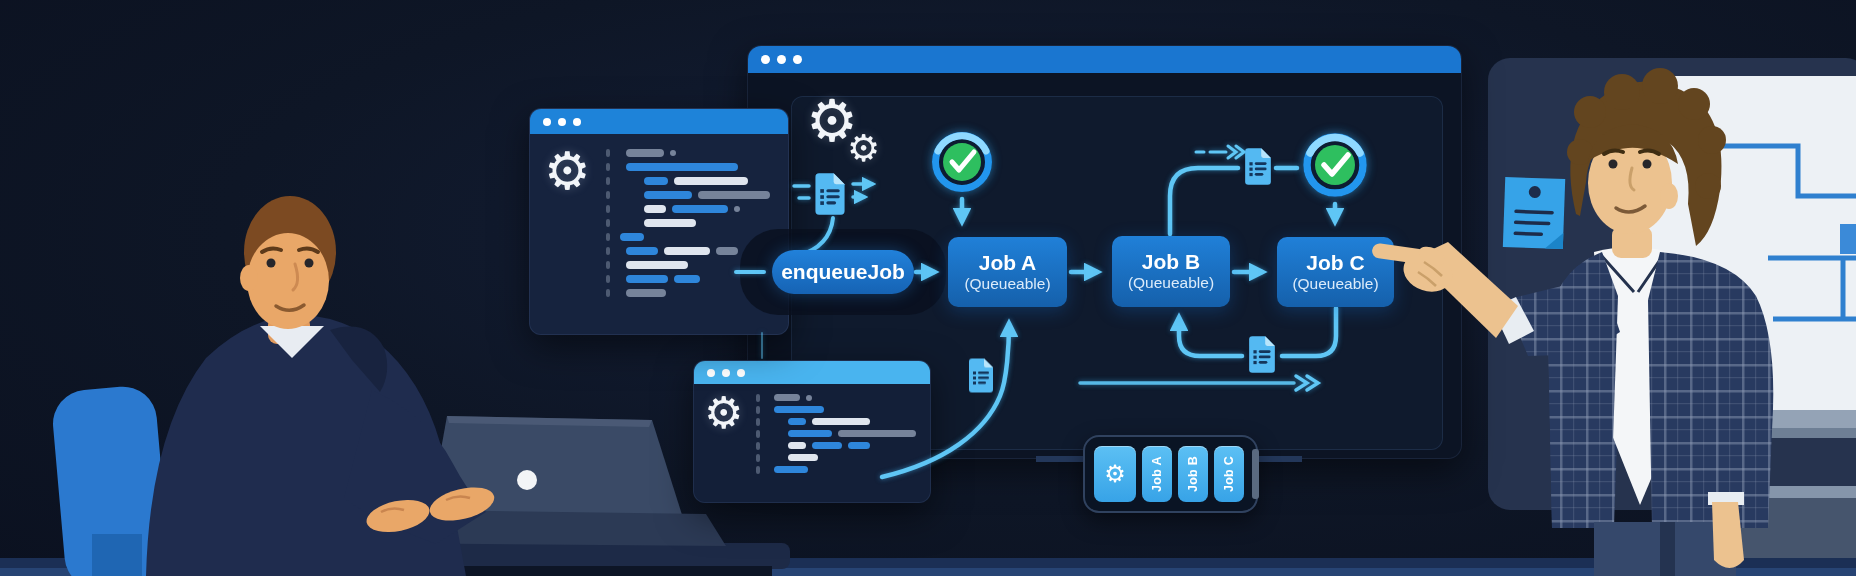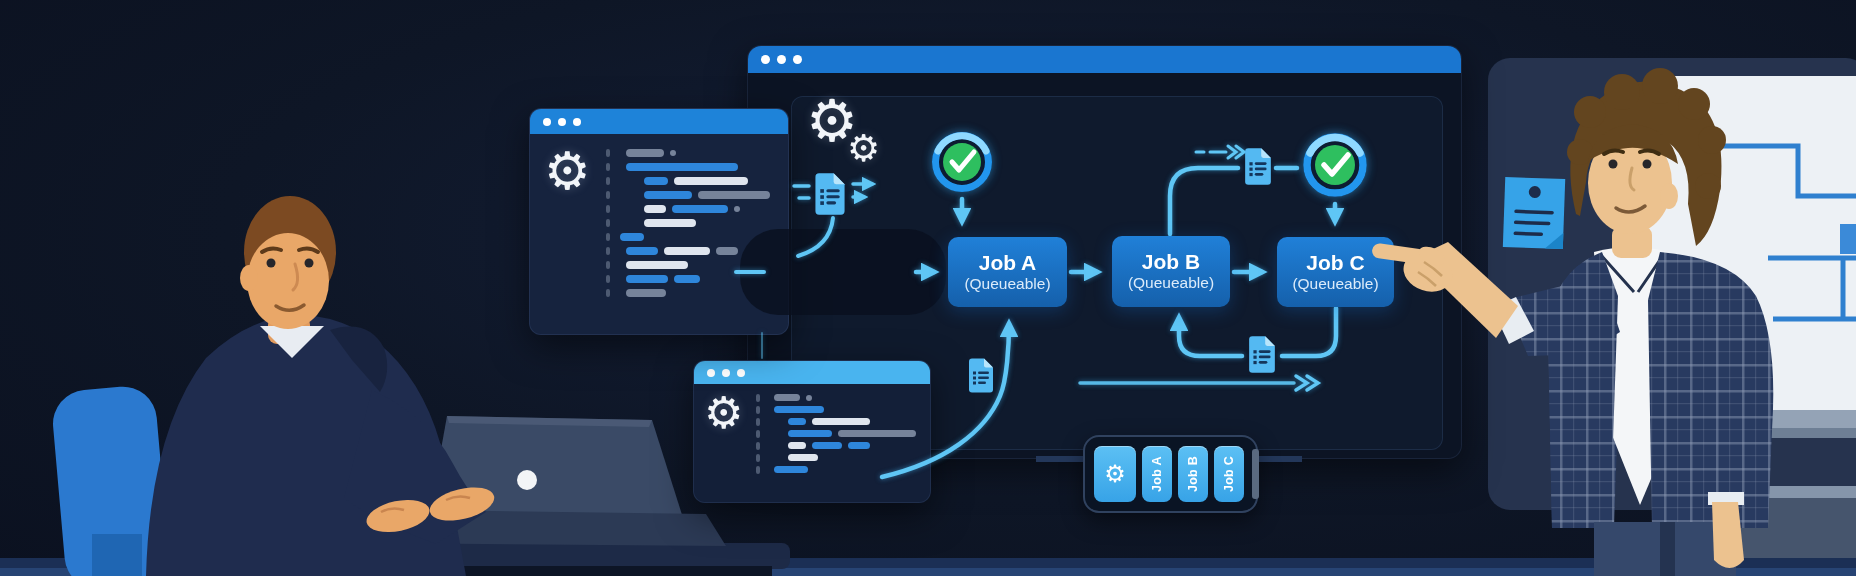--- a/index.html
+++ b/index.html
@@ -384,20 +384,23 @@
       <circle cx="1335" cy="165" r="28" fill="none" stroke="#2196ee" stroke-width="7.5"></circle>
       <path d="M1310 153 A28 28 0 0 1 1360 153" stroke="#8fd9ff" stroke-width="7.5" fill="none" stroke-linecap="round"></path>
       <circle cx="1335" cy="165" r="20" fill="#2fbf5f"></circle>
       <path d="M1324 165 L1332 174 L1348 155" stroke="#fff" stroke-width="5.5" fill="none" stroke-linecap="round" stroke-linejoin="round"></path>
     </g>
   </svg>
 
   <span class="gear z5 abs" style="left:806px;top:92px;font-size:58px;">⚙</span>
   <span class="gear z5 abs" style="left:847px;top:130px;font-size:37px;">⚙</span>
 
+  <div class="abs pill z6">
+      <span>enqueueJob</span>
+    </div>
 
   <div class="job jobA z6">
     <div class="jt">Job A</div>
     <div class="js">(Queueable)</div>
   </div>
   <div class="job jobB z6">
     <div class="jt">Job B</div>
     <div class="js">(Queueable)</div>
   </div>
   <div class="job jobC z6">

